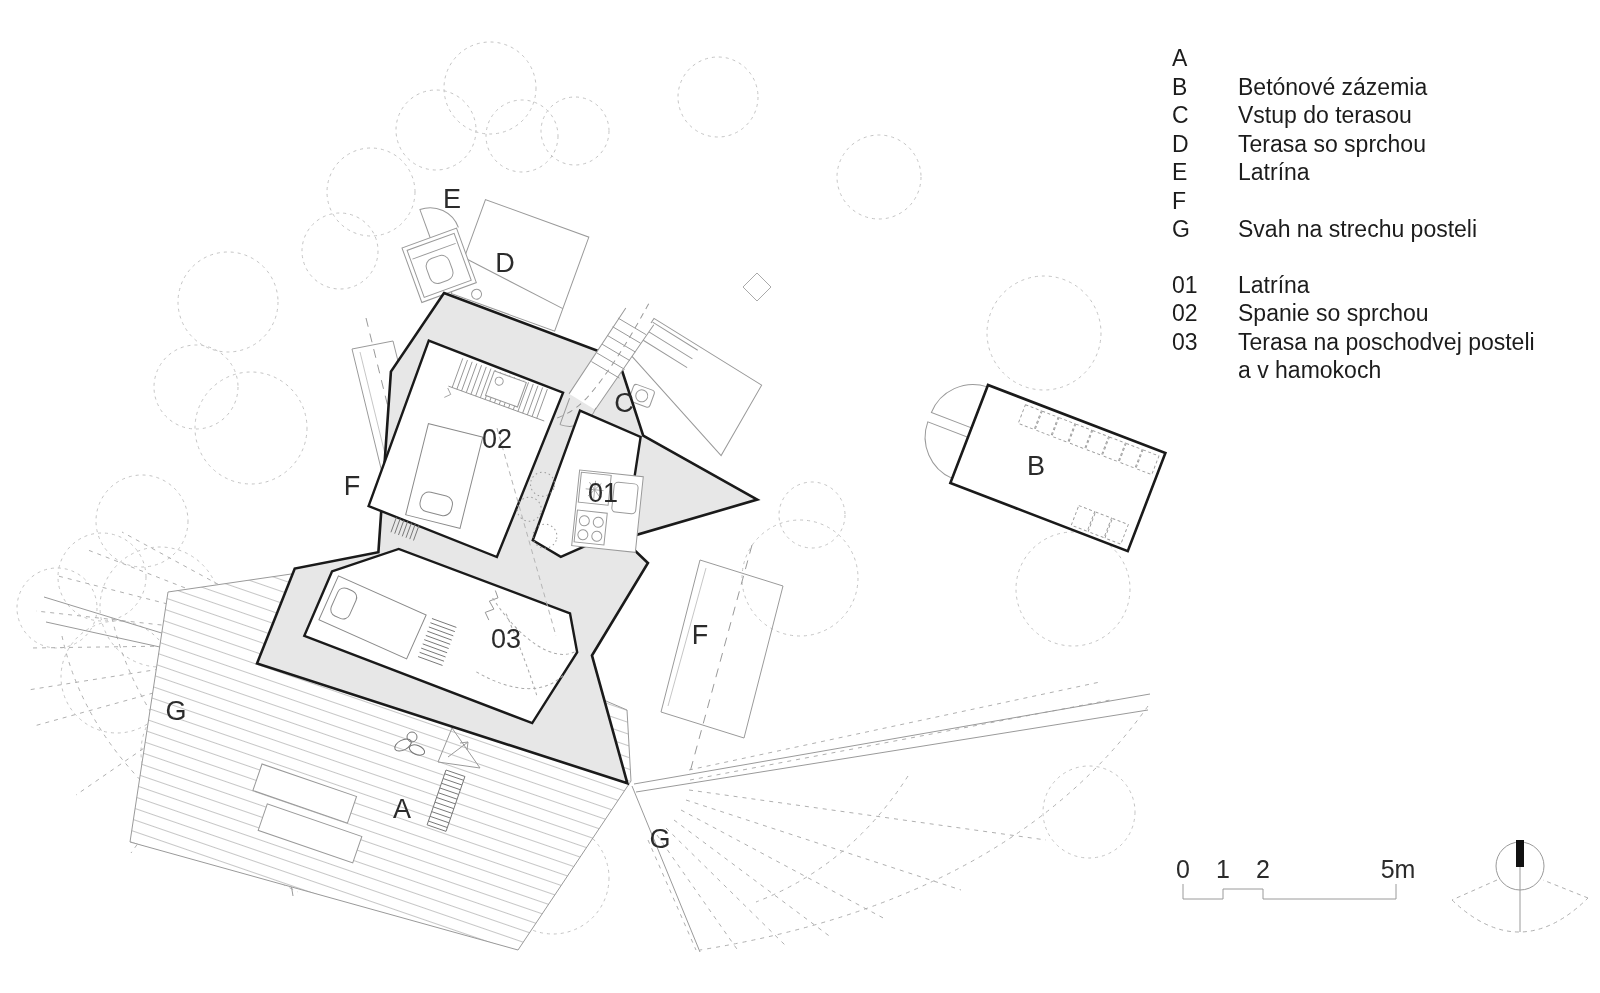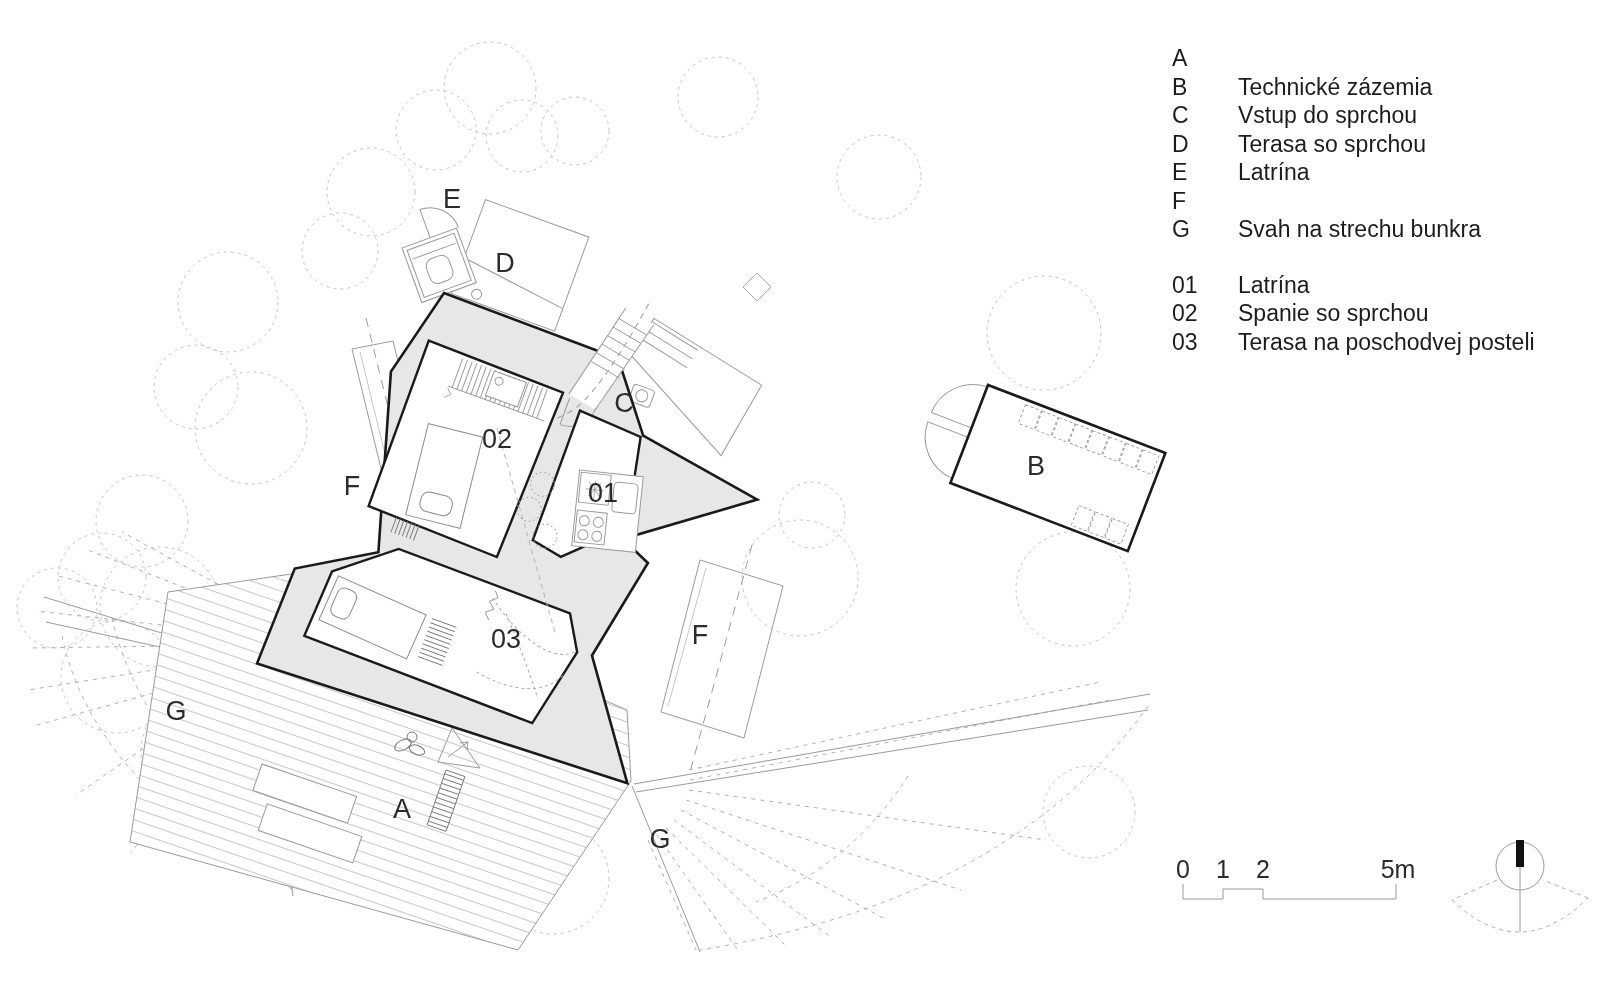--- a/index.html
+++ b/index.html
@@ -268,49 +268,53 @@
     </g>
   </g>
 </svg>
 
 <div class="legend">
   <div class="lrow">
     <span class="lkey">A</span>
       </div>
   <div class="lrow">
     <span class="lkey">B</span>
-    <span>Technické zázemia</span>
+    <span>Betónové zázemia</span>
       </div>
   <div class="lrow">
     <span class="lkey">C</span>
-    <span>Vstup do sprchou</span>
+    <span>Vstup do terasou</span>
       </div>
   <div class="lrow">
     <span class="lkey">D</span>
     <span>Terasa so sprchou</span>
       </div>
   <div class="lrow">
     <span class="lkey">E</span>
     <span>Latrína</span>
       </div>
   <div class="lrow">
     <span class="lkey">F</span>
       </div>
   <div class="lrow">
     <span class="lkey">G</span>
-    <span>Svah na strechu bunkra</span>
+    <span>Svah na strechu posteli</span>
       </div>
   <div class="lgap"></div>
   <div class="lrow">
     <span class="lkey">01</span>
     <span>Latrína</span>
       </div>
   <div class="lrow">
     <span class="lkey">02</span>
     <span>Spanie so sprchou</span>
       </div>
   <div class="lrow">
     <span class="lkey">03</span>
     <span>Terasa na poschodvej posteli</span>
       </div>
+  <div class="lrow">
+    <span class="lkey"></span>
+    <span>a v hamokoch</span>
+      </div>
 </div>
 
 </div>
 
 </body></html>

